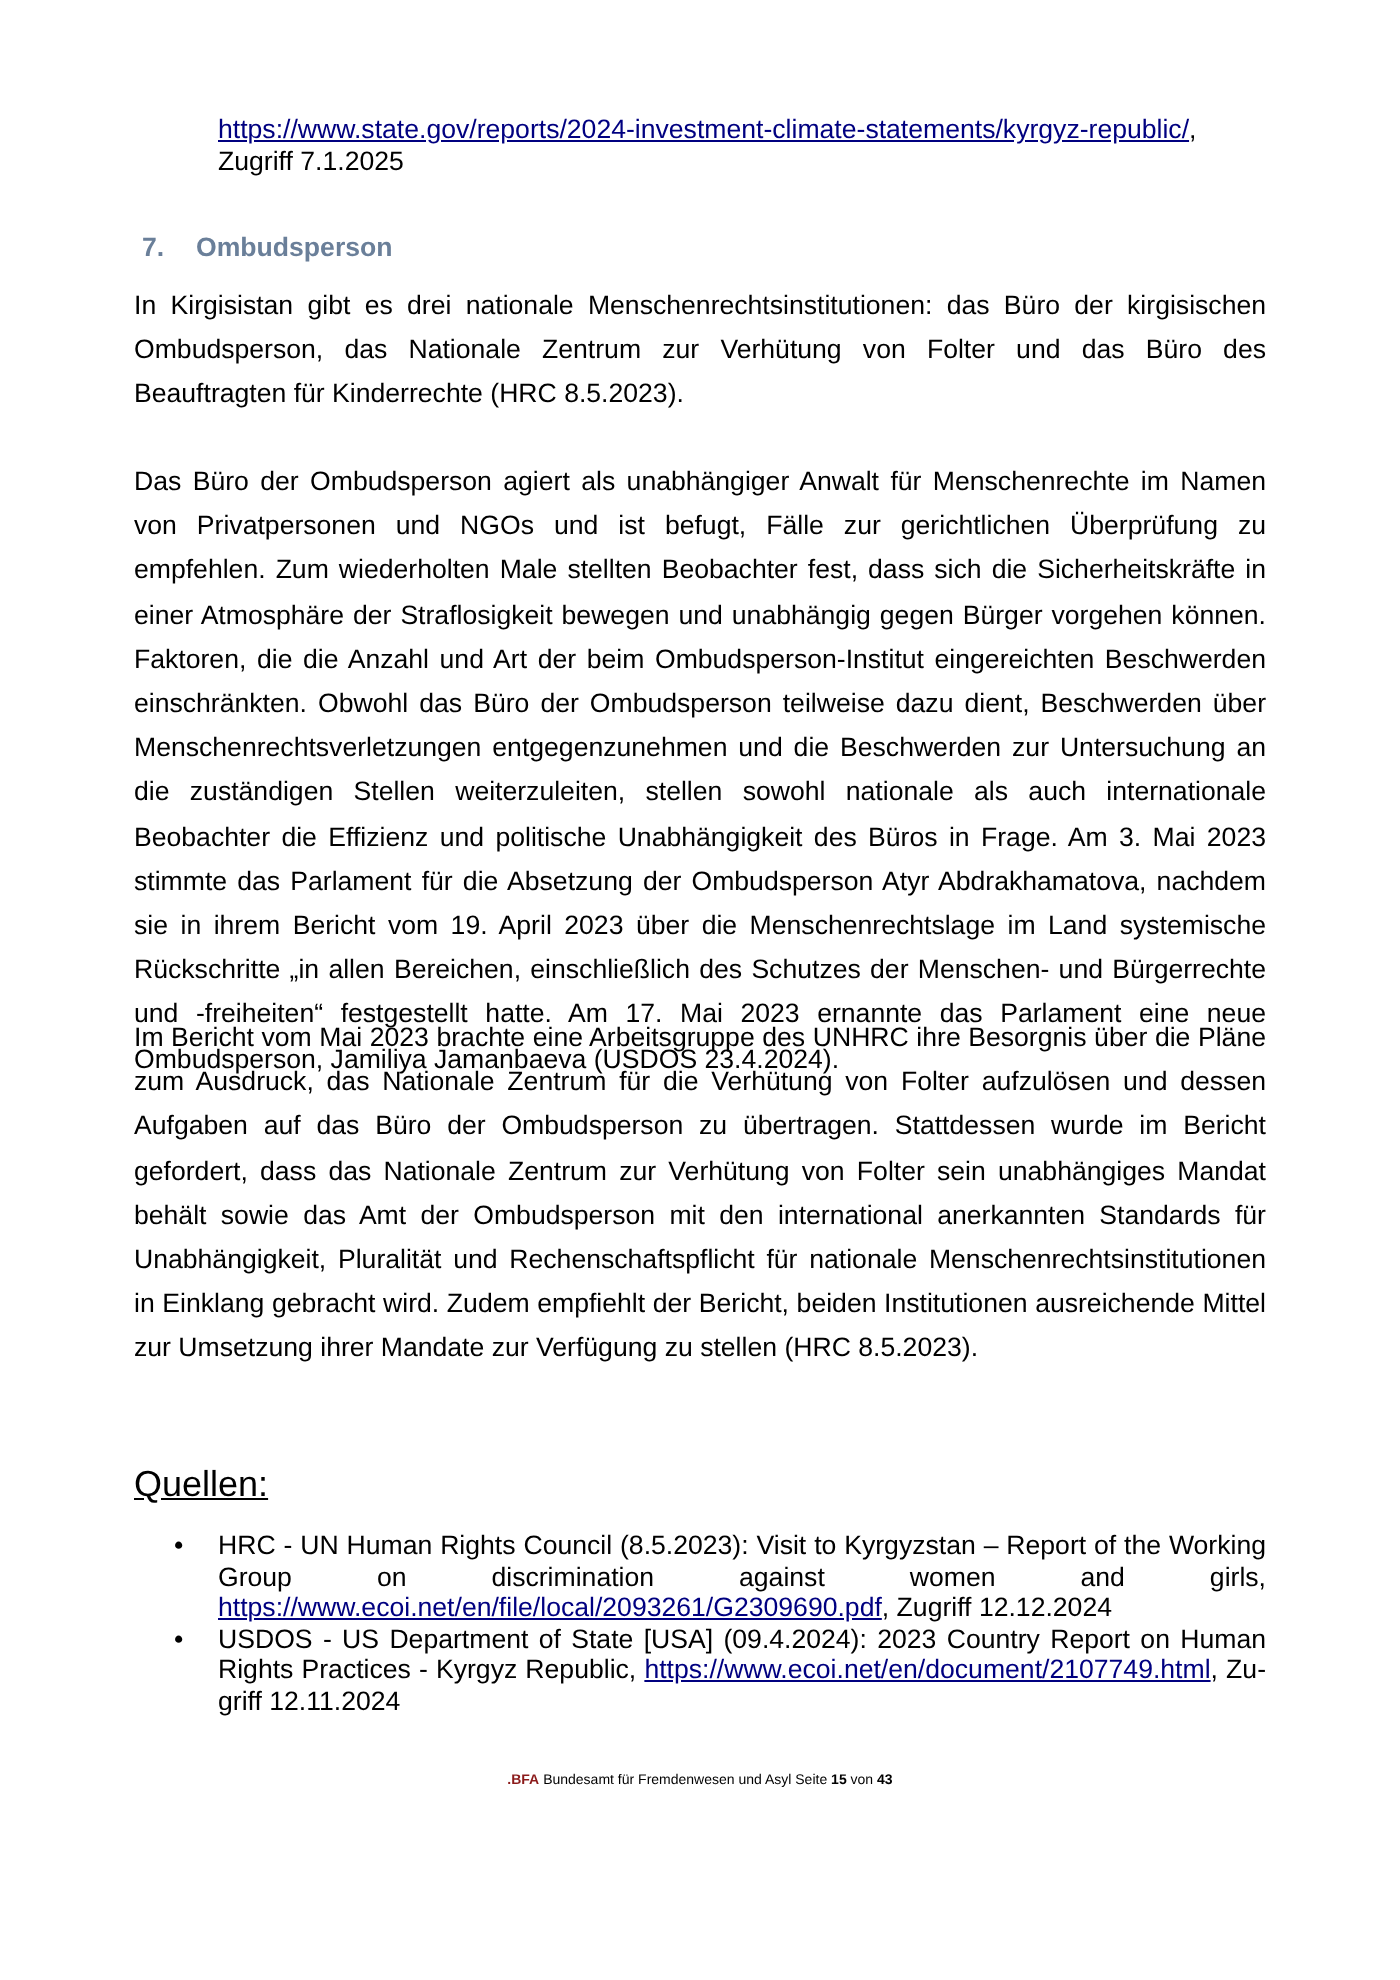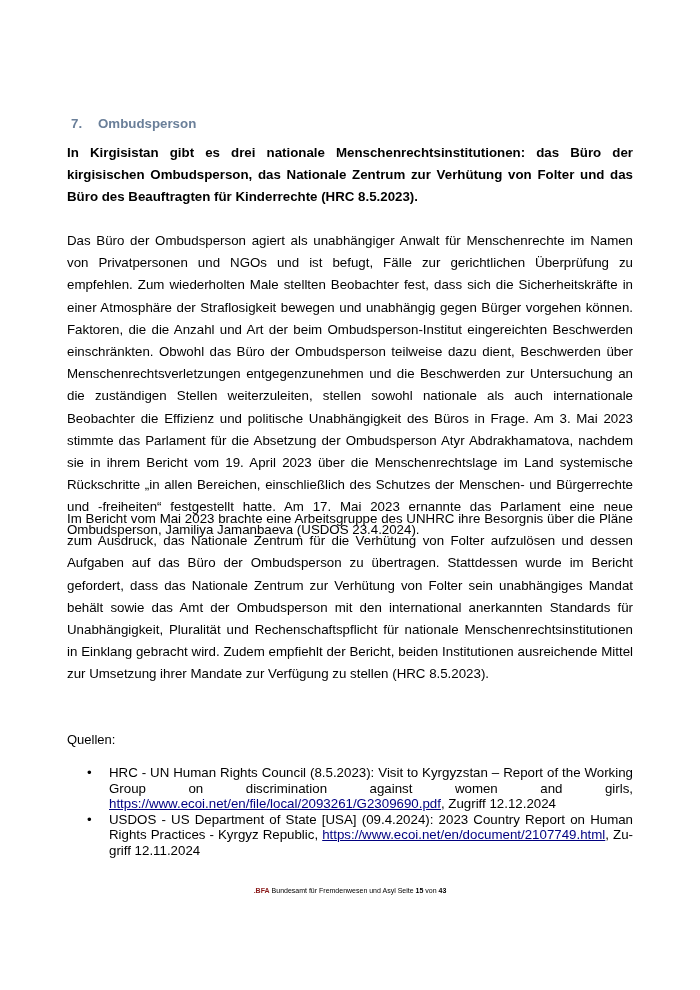--- a/index.html
+++ b/index.html
@@ -7,39 +7,42 @@
          font-family: "Liberation Sans", sans-serif; color: #000; }
   .page { position: absolute; left: 0; top: 0; width: 700px; height: 990px; }
   .text { font-size: 13.3px; line-height: 22.2px; text-align: justify; }
   a.link { color: #1a0dab; color: #000080; text-decoration: underline; }
   .top-ref { position: absolute; left: 109px; top: 57px; width: 524px;
              font-size: 13.3px; line-height: 15.5px; text-align: justify; }
   .heading { position: absolute; left: 71px; top: 116px; font-size: 13.3px;
              font-weight: bold; color: #6a7f99; }
   .heading .num { display: inline-block; width: 27px; }
   .para { position: absolute; left: 67px; width: 566px; }
-  .p1 { top: 142px; font-weight: bold; }
+  .p1 { top: 142px; }
   .p2 { top: 230px; }
   .p3 { top: 508px; }
-  .sources-label { position: absolute; left: 67px; top: 732px; font-size: 13px;
-                   }
+  .sources-label { position: absolute; left: 67px; top: 732px; font-size: 18px;
+                   text-decoration: underline; }
   .sources { position: absolute; left: 67px; top: 765px; width: 566px; margin: 0; padding: 0; list-style: none; }
   .sources li { position: relative; padding-left: 42px; font-size: 13.3px; line-height: 15.5px;
                 text-align: justify; margin-bottom: 0; }
   .sources li .bullet { position: absolute; left: 20px; top: 0; }
   .footer { position: absolute; left: 0; width: 700px; top: 887px; text-align: center;
             font-size: 7px; color: #000; }
   .footer .brand-accent { color: #8b1a1a; font-weight: bold; }
   .footer b { font-weight: bold; }
 </style>
 </head>
 <body>
 
 <div class="page">
 
+  <div class="top-ref">
+    <a class="link" href="#">https://www.state.gov/reports/2024-investment-climate-statements/kyrgyz-republic/</a><span>, Zugriff 7.1.2025</span>
+  </div>
 
   <div class="heading">
     <span class="num">7.</span><span>Ombudsperson</span>
   </div>
 
   <p class="para text p1" style="margin:0">In Kirgisistan gibt es drei nationale Menschenrechtsinstitutionen: das Büro der kirgisischen Ombudsperson, das Nationale Zentrum zur Verhütung von Folter und das Büro des Beauftragten für Kinderrechte (HRC 8.5.2023).</p>
   <p class="para text p2" style="margin:0">Das Büro der Ombudsperson agiert als unabhängiger Anwalt für Menschenrechte im Namen von Privatpersonen und NGOs und ist befugt, Fälle zur gerichtlichen Überprüfung zu empfehlen. Zum wiederholten Male stellten Beobachter fest, dass sich die Sicherheitskräfte in einer Atmosphäre der Straflosigkeit bewegen und unabhängig gegen Bürger vorgehen können. Faktoren, die die Anzahl und Art der beim Ombudsperson-Institut eingereichten Beschwerden einschränkten. Obwohl das Büro der Ombudsperson teilweise dazu dient, Beschwerden über Menschenrechtsverletzungen entgegenzunehmen und die Beschwerden zur Untersuchung an die zuständigen Stellen weiterzuleiten, stellen sowohl nationale als auch internationale Beobachter die Effizienz und politische Unabhängigkeit des Büros in Frage. Am 3. Mai 2023 stimmte das Parlament für die Absetzung der Ombudsperson Atyr Abdrakhamatova, nachdem sie in ihrem Bericht vom 19. April 2023 über die Menschenrechtslage im Land systemische Rückschritte „in allen Bereichen, einschließlich des Schutzes der Menschen- und Bürgerrechte und -freiheiten“ festgestellt hatte. Am 17. Mai 2023 ernannte das Parlament eine neue Ombudsperson, Jamiliya Jamanbaeva (USDOS 23.4.2024).</p>
   <p class="para text p3" style="margin:0">Im Bericht vom Mai 2023 brachte eine Arbeitsgruppe des UNHRC ihre Besorgnis über die Pläne zum Ausdruck, das Nationale Zentrum für die Verhütung von Folter aufzulösen und dessen Aufgaben auf das Büro der Ombudsperson zu übertragen. Stattdessen wurde im Bericht gefordert, dass das Nationale Zentrum zur Verhütung von Folter sein unabhängiges Mandat behält sowie das Amt der Ombudsperson mit den international anerkannten Standards für Unabhängigkeit, Pluralität und Rechenschaftspflicht für nationale Menschenrechtsinstitutionen in Einklang gebracht wird. Zudem empfiehlt der Bericht, beiden Institutionen ausreichende Mittel zur Umsetzung ihrer Mandate zur Verfügung zu stellen (HRC 8.5.2023).</p>
 
   <div class="sources-label">Quellen:</div>

